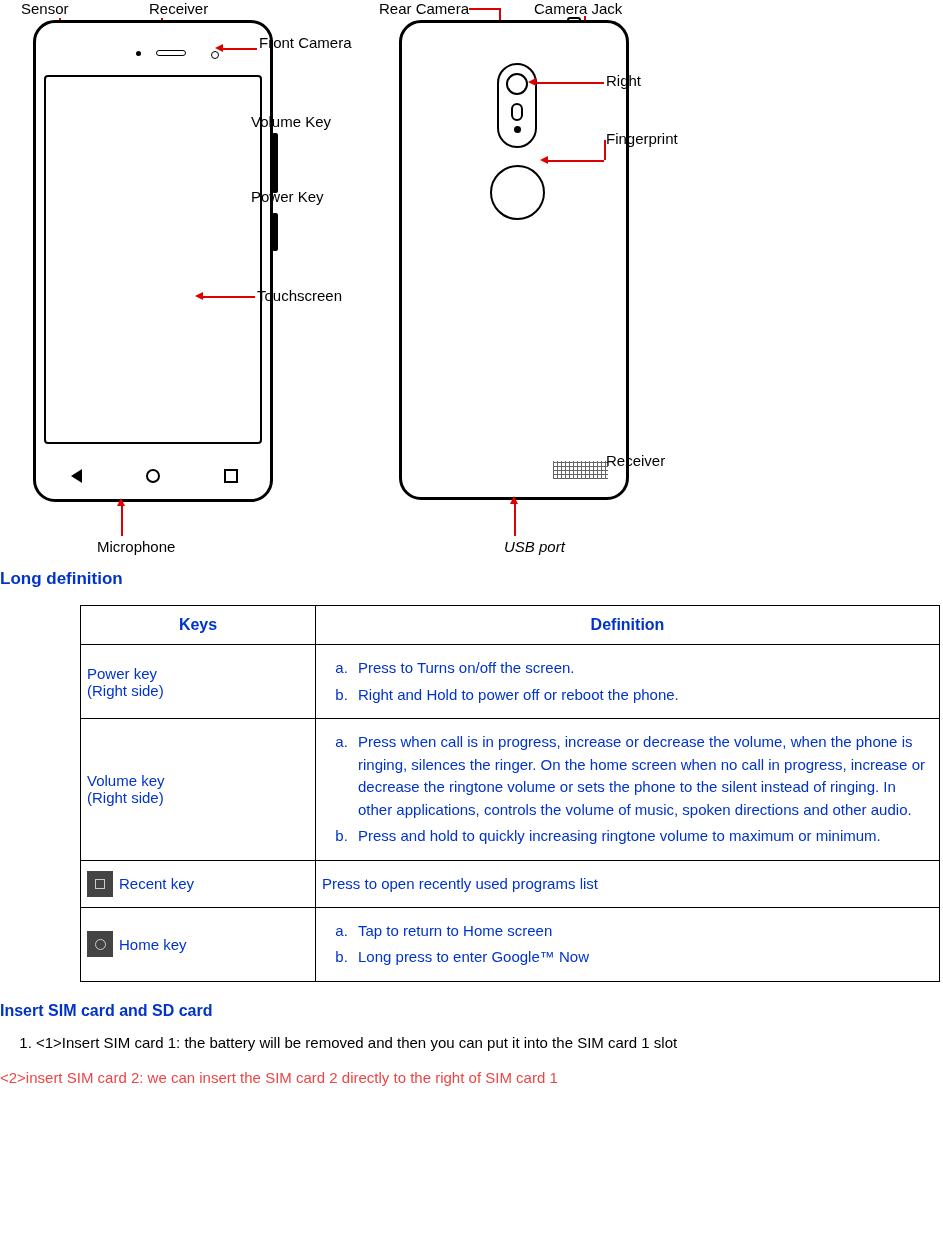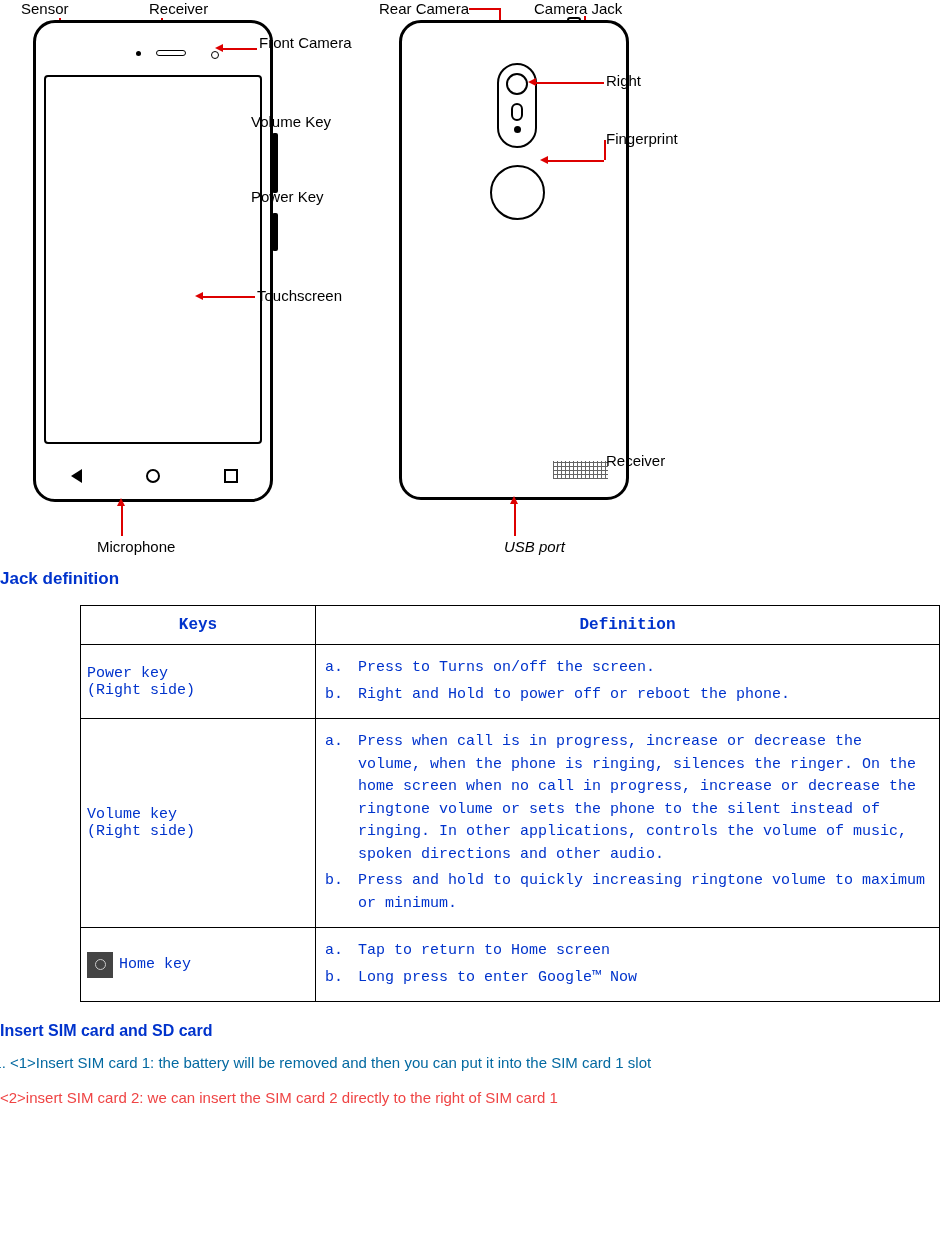--- a/index.html
+++ b/index.html
@@ -66,36 +66,36 @@
     .red-line-v { position:absolute; background:#d00; width:2px; }
     .arrowhead-l { position:absolute; width:0;height:0;border-top:4px solid transparent;border-bottom:4px solid transparent;border-right:8px solid #d00;}
     .arrowhead-u { position:absolute; width:0;height:0;border-left:4px solid transparent;border-right:4px solid transparent;border-bottom:8px solid #d00;}
     .arrowhead-d { position:absolute; width:0;height:0;border-left:4px solid transparent;border-right:4px solid transparent;border-top:8px solid #d00;}
 
     
     .heading-blue { color:#0033cc; font-weight:bold; font-size:17px; margin:4px 0 16px 0; }
     .heading-blue2 { color:#0033cc; font-weight:bold; font-size:16px; margin:20px 0 10px 0; }
 
     
-    .tbl-wrap { padding-left:80px; padding-right:4px;font-family:Liberation Mono, monospace; }
+    .tbl-wrap { padding-left:80px; padding-right:4px; }
     table.keys { border-collapse:collapse; width:860px; }
     table.keys td, table.keys th { border:1px solid #000; padding:10px 6px; vertical-align:middle; }
     table.keys th { color:#0033cc; font-weight:bold; font-size:16px; text-align:center; }
     table.keys td { color:#0033cc; font-size:15px; }
     .key-col { width:235px; }
     .def-list { margin:0; padding-left:30px; }
     .def-list li { list-style-type:lower-alpha; padding:2px 0 2px 6px; line-height:1.5; }
     .key-name { display:flex; align-items:center; gap:6px; flex-wrap:wrap;}
     .key-sub { display:block; }
     .navicon { width:26px; height:26px; background:#444; display:inline-flex; align-items:center; justify-content:center; }
     .navicon .sq { width:10px;height:10px;border:1.5px solid #ccc;}
     .navicon .ci { width:11px;height:11px;border:1.5px solid #ccc;border-radius:50%;}
     .navicon .tr { width:0;height:0;border-top:6px solid transparent;border-bottom:6px solid transparent;border-right:9px solid #ccc;}
 
-    .sim-list { color:#0369a1; margin:6px 0 2px 0; padding-left:10px; font-size:15px; }
+    .sim-list { color:#000000; margin:6px 0 2px 0; padding-left:36px; font-size:15px; }
     .sim-list li { padding:4px 0; }
     .sim-line { color:#ef4444; font-size:15px; margin-top:14px; }
   </style>
 </head>
 <body>
 
 <div class="diagram-row">
 
   <div class="diagram-cell front-wrap">
     <span class="lbl" style="left:0;top:0;">Sensor</span>
@@ -168,21 +168,21 @@
 
     <span class="lbl" style="left:232px;top:452px;">Receiver</span>
     <div class="red-line" style="left:230px;top:480px;width:0;"></div>
 
     <span class="lbl" style="left:130px;top:538px;font-style:italic;">USB port</span>
     <div class="red-line-v" style="left:140px;top:502px;height:34px;"></div>
     <div class="arrowhead-u" style="left:136px;top:496px;"></div>
   </div>
 </div>
 
-<div class="heading-blue">Jack definition</div>
+<div class="heading-blue">Long definition</div>
 
 <div class="tbl-wrap">
 <table class="keys">
   <tbody>
         <tr>
     <th class="key-col">Keys</th>
     <th>Definition</th>
   </tr>
 
   <tr>
@@ -208,20 +208,31 @@
       <span class="key-sub">(Right side)</span>
     </td>
     <td>
       <ol class="def-list">
         <li>Press when call is in progress, increase or decrease the volume, when the phone is ringing, silences the ringer. On the home screen when no call in progress, increase or decrease the ringtone volume or sets the phone to the silent instead of ringing. In other applications, controls the volume of music, spoken directions and other audio.</li>
         <li>Press and hold to quickly increasing ringtone volume to maximum or minimum.</li>
       </ol>
     </td>
   </tr>
 
+  <tr>
+    <td class="key-col">
+      <span class="key-name">
+        <span class="navicon">
+                <span class="sq"></span>
+              </span>
+        <span>Recent key</span>
+      </span>
+    </td>
+    <td>Press to open recently used programs list</td>
+  </tr>
 
   <tr>
     <td class="key-col">
       <span class="key-name">
         <span class="navicon">
                 <span class="ci"></span>
               </span>
         <span>Home key</span>
       </span>
     </td>

